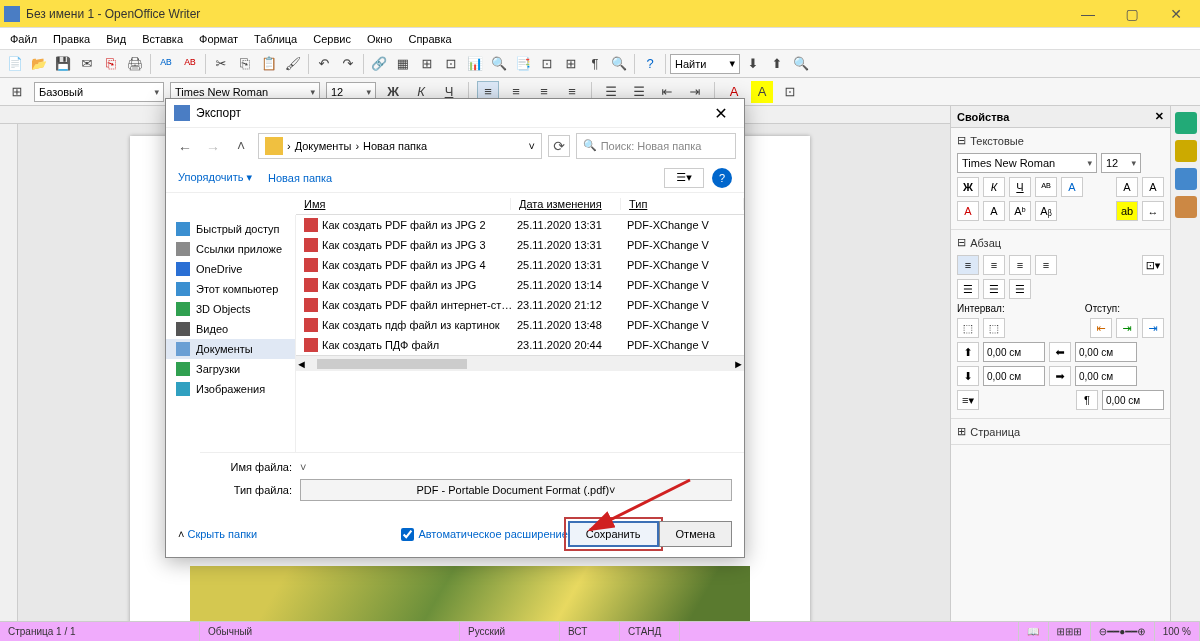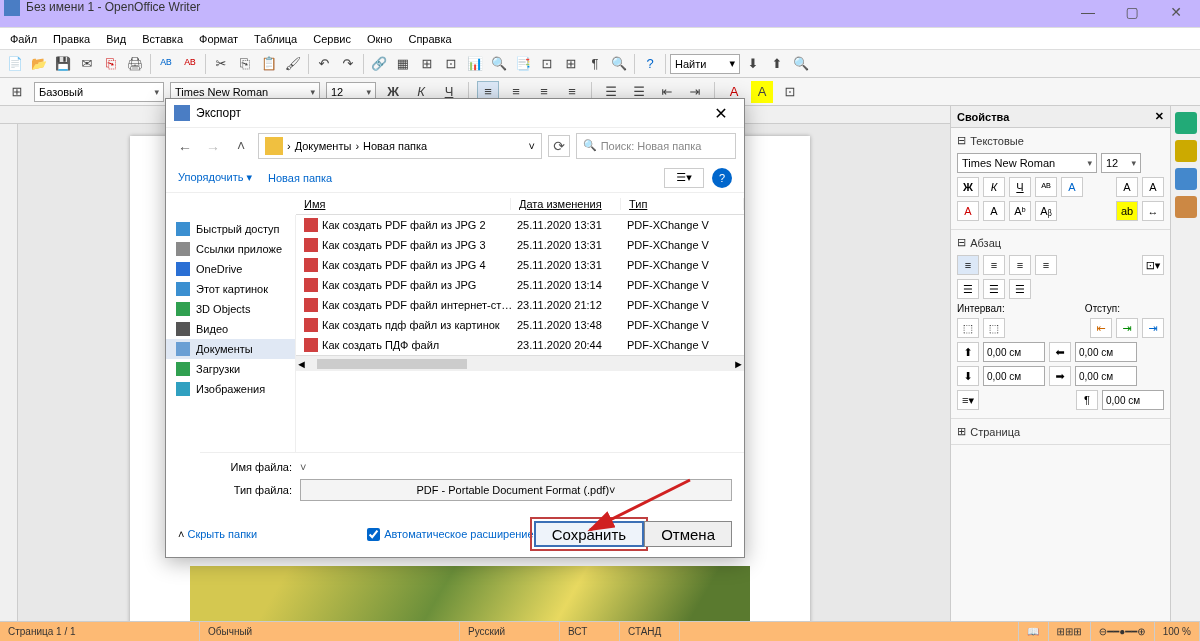--- a/index.html
+++ b/index.html
@@ -1,17 +1,17 @@
 <!DOCTYPE html>
 <html><head>
 <meta charset="utf-8">
 <style>
 * { box-sizing: border-box; margin: 0; padding: 0; font-family: "Segoe UI", Tahoma, sans-serif; }
 body { background: #f0f0f0; width: 1200px; height: 641px; overflow: hidden; font-size: 12px; position: relative; }
-.titlebar { height: 28px; background: #c4b5fd; display: flex; padding: 0 4px; border-bottom: 1px solid #ddd; }
+.titlebar { height: 28px; background: #fde047; display: flex; align-items: center; padding: 0 4px; border-bottom: 1px solid #ddd; }
 .titlebar .doc-icon { width: 16px; height: 16px; margin-right: 6px; background: #4a7dc4; display: inline-block; }
 .titlebar .title { flex: 1; font-size: 12px; color: #333; }
 .winbtns { display: flex; gap: 4px; }
 .winbtn { width: 40px; height: 24px; display: flex; align-items: center; justify-content: center; font-size: 14px; color: #555; cursor: pointer; }
 .menubar { height: 22px; background: #fff; display: flex; align-items: center; padding: 0 4px; gap: 4px; border-bottom: 1px solid #ddd; font-size: 11px; }
 .menubar span { padding: 2px 6px; cursor: pointer; }
 .toolbar { height: 28px; background: #f6f6f6; border-bottom: 1px solid #ccc; display: flex; align-items: center; padding: 0 4px; gap: 2px; }
 .tbtn { width: 22px; height: 22px; display: inline-flex; align-items: center; justify-content: center; font-size: 13px; color: #444; cursor: pointer; border: 1px solid transparent; }
 .tsep { width: 1px; height: 20px; background: #ccc; margin: 0 2px; }
 .toolbar2 { height: 28px; background: #f6f6f6; border-bottom: 1px solid #ccc; display: flex; align-items: center; padding: 0 6px; gap: 6px; }
@@ -25,21 +25,21 @@
 .page-img { position: absolute; left: 60px; top: 430px; width: 560px; height: 180px; background: linear-gradient(120deg,#d4c850 15%,#6b8f3a 40%,#e8d960 60%,#5a7a2f 80%); }
 .props { width: 220px; background: #f8f8f8; border-left: 1px solid #ccc; display: flex; flex-direction: column; }
 .props-hdr { height: 22px; background: #eee; border-bottom: 1px solid #ccc; padding: 0 6px; display: flex; align-items: center; font-weight: bold; font-size: 11px; justify-content: space-between; }
 .props-sec { border-bottom: 1px solid #ddd; padding: 4px 6px; }
 .props-sec-hdr { font-size: 11px; color: #333; padding: 2px 0; display: flex; align-items: center; gap: 4px; }
 .props-row { display: flex; gap: 4px; margin: 4px 0; align-items: center; flex-wrap: wrap; }
 .pbtn { width: 22px; height: 20px; border: 1px solid #ccc; background: #fff; display: inline-flex; align-items: center; justify-content: center; font-size: 11px; cursor: pointer; }
 .pinput { height: 20px; border: 1px solid #aaa; background: #fff; font-size: 10px; padding: 0 3px; width: 62px; }
 .side-icons { width: 30px; background: #f0f0f0; border-left: 1px solid #ccc; display: flex; flex-direction: column; align-items: center; gap: 6px; padding-top: 6px; }
 .side-icons .sic { width: 22px; height: 22px; border-radius: 3px; cursor: pointer; }
-.statusbar { height: 20px; background: #fdba74; border-top: 1px solid #ccc; display: flex; align-items: center; font-size: 10px; color: #333; }
+.statusbar { height: 20px; background: #f0abfc; border-top: 1px solid #ccc; display: flex; align-items: center; font-size: 10px; color: #333; }
 .statusbar > div { border-right: 1px solid #ccc; padding: 0 8px; height: 100%; display: flex; align-items: center; }
 
 
 .overlay { position: absolute; left: 0; top: 0; width: 100%; height: 100%; }
 .dialog { position: absolute; left: 165px; top: 98px; width: 580px; height: 460px; background: #fff; border: 1px solid #888; box-shadow: 0 4px 20px rgba(0,0,0,.3); display: flex; flex-direction: column; }
 .dlg-title { height: 28px; display: flex; align-items: center; padding: 0 8px; font-size: 12px; }
 .dlg-title .dic { width: 16px; height: 16px; background: #4a7dc4; margin-right: 6px; }
 .dlg-close { margin-left: auto; width: 30px; height: 24px; display: flex; align-items: center; justify-content: center; font-size: 16px; cursor: pointer; }
 .dlg-nav { height: 36px; display: flex; align-items: center; padding: 0 8px; gap: 6px; border-top: 1px solid #eee; }
 .navbtn { width: 22px; height: 22px; display: flex; align-items: center; justify-content: center; color: #555; font-size: 14px; cursor: pointer; }
@@ -68,21 +68,21 @@
 .hscroll .thumb { width: 150px; height: 10px; background: #ccc; margin-left: 10px; }
 .dlg-bottom { border-top: 1px solid #eee; padding: 8px 12px; margin-left: 34px; }
 .frow { display: flex; align-items: center; margin-bottom: 6px; gap: 8px; font-size: 11px; }
 .frow label { width: 80px; text-align: right; }
 .finput { flex: 1; height: 22px; border: 1px solid #8aa5c9; padding: 0 6px; font-size: 11px; }
 .fselect { flex: 1; height: 22px; border: 1px solid #aaa; padding: 0 6px; font-size: 11px; background: #f4f4f4; display: flex; align-items: center; justify-content: center; }
 .dlg-actions { display: flex; align-items: center; padding: 6px 12px 10px; font-size: 11px; }
 .hide-link { color: #0066cc; cursor: pointer; }
 .chk { display: flex; align-items: center; gap: 4px; color: #0066cc; margin-left: auto; }
 .chk input { accent-color: #0066cc; }
-.btn { height: 26px; padding: 0 16px; border: 1px solid #888; background: #efefef; font-size: 15px; display: flex; align-items: center; cursor: pointer; }
+.btn { height: 26px; padding: 0 16px; border: 1px solid #888; background: #efefef; font-size: 11px; display: flex; align-items: center; cursor: pointer; }
 .btn.primary { border: 2px solid #3b6fb6; background: #eef3fa; outline: 2px solid #c04040; outline-offset: 2px; }
 .arrow { position: absolute; left: 580px; top: 475px; pointer-events: none; }
 .find-box { height: 20px; width: 70px; border: 1px solid #aaa; background: #fff; font-size: 11px; padding: 0 4px; display: flex; align-items: center; justify-content: space-between; }
 </style>
 </head>
 <body>
 
 <div class="titlebar">
   <span class="doc-icon"></span>
   <span class="title">Без имени 1 - OpenOffice Writer</span>
@@ -360,21 +360,21 @@
           <div class="item">
             <span class="ic" style="background:#8a8a8a"></span>
             <span>Ссылки приложе</span>
           </div>
           <div class="item">
             <span class="ic" style="background:#2a6fd4"></span>
             <span>OneDrive</span>
           </div>
           <div class="item">
             <span class="ic" style="background:#3b8fd0"></span>
-            <span>Этот картинок</span>
+            <span>Этот компьютер</span>
           </div>
           <div class="item">
             <span class="ic" style="background:#30a050"></span>
             <span>3D Objects</span>
           </div>
           <div class="item">
             <span class="ic" style="background:#555"></span>
             <span>Видео</span>
           </div>
           <div class="item sel">

